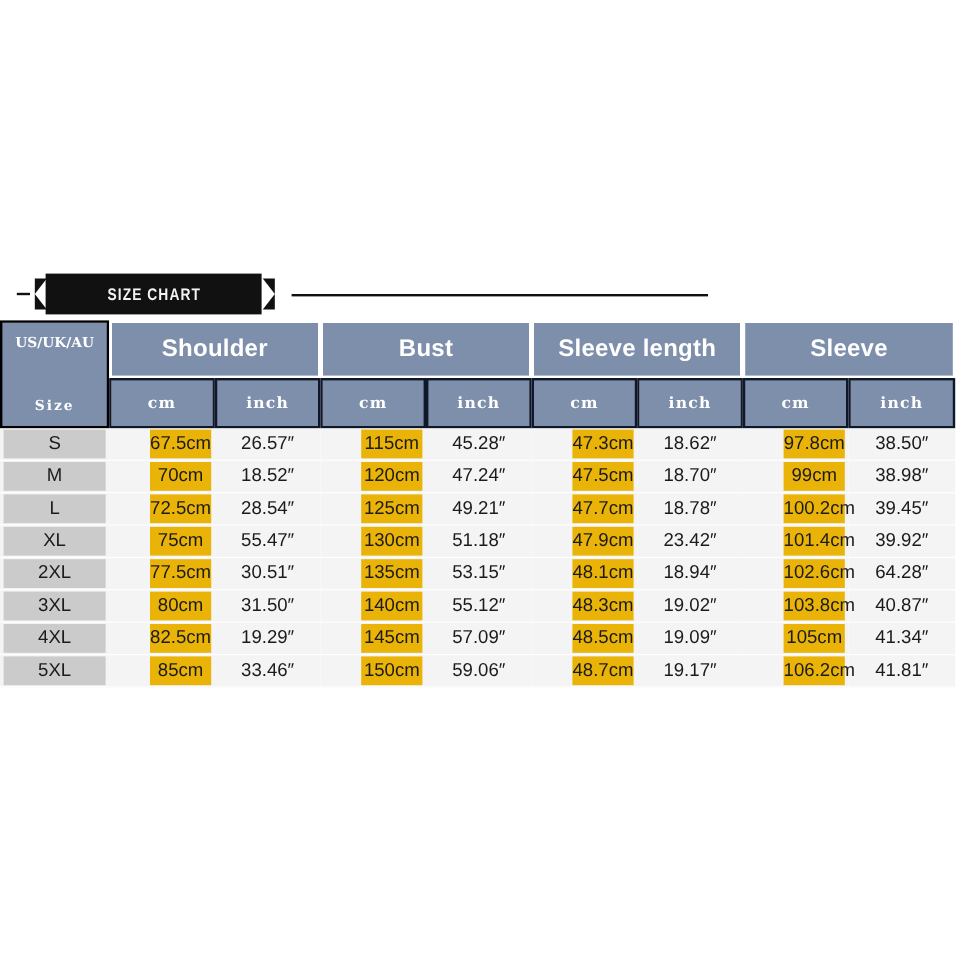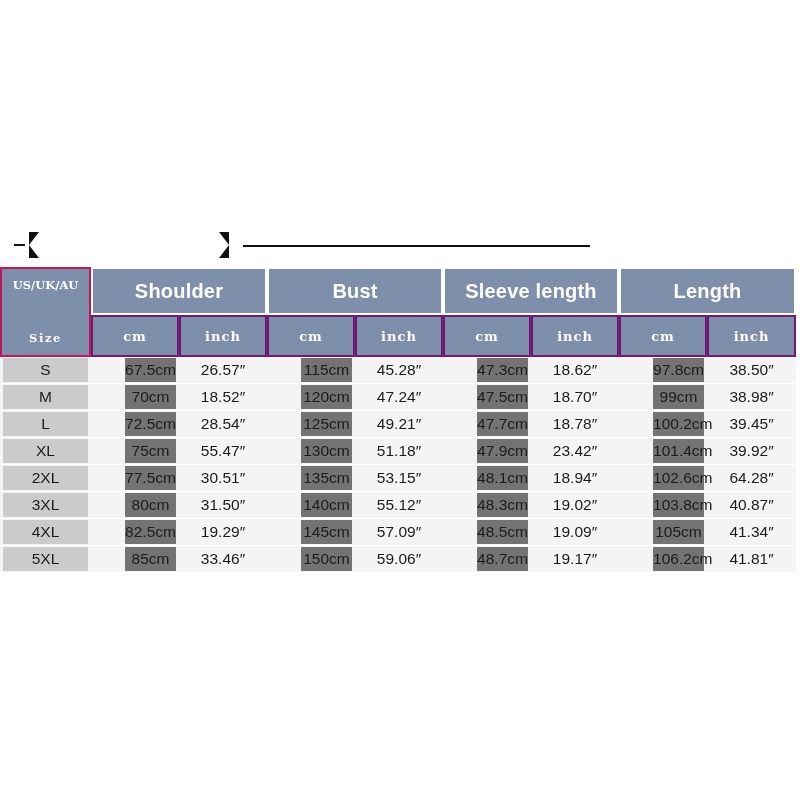--- a/index.html
+++ b/index.html
@@ -106,63 +106,66 @@
     color: #ffffff;
     height: 44px;
     font-size: 20px;
     font-weight: 700;
     border: 2px solid #ffffff;
     letter-spacing: 0.2px;
   }
   .hsize {
     background: #7e8fab;
     color: #ffffff;
-    border: 2px solid #be185d;
+    border: 2px solid #000000;
     font-family: "DejaVu Serif", "Liberation Serif", serif;
     font-size: 11.5px;
     font-weight: 700;
     line-height: 1.45;
   }
   .hsize .l2 { letter-spacing: 1.6px; margin-top: 36px; }
   .hunit {
     background: #7e8fab;
     color: #ffffff;
     height: 38px;
-    border: 2px solid #701a75;
+    border: 2px solid #0f172a;
     font-family: "DejaVu Serif", "Liberation Serif", serif;
     font-size: 13px;
     font-weight: 700;
     letter-spacing: 1px;
   }
 
   
   .chart tbody td {
     height: 26px;
     font-size: 15.5px;
     color: #1b1b1b;
     background: #f4f4f4;
   }
   .cell-inner {
     display: block;
     margin: 1px 3px;
     height: 24px;
     line-height: 24px;
   }
   td.c-size .cell-inner { background: #cbcbcb; }
-  td.c-cm   .cell-inner { background: #737373; margin-left: 34px; }
+  td.c-cm   .cell-inner { background: #eab308; margin-left: 34px; }
   td.c-inch .cell-inner { background: transparent; }
 
   .chart tbody tr td { border-bottom: 1px solid #ffffff; }
 </style>
 </head>
 <body>
 
 <div class="banner-wrap">
   <div class="banner-dash"></div>
   <div class="banner-notch-left"></div>
+  <div class="banner-box">
+    <span class="banner-title">SIZE CHART</span>
+  </div>
   <div class="banner-notch-right"></div>
   <div class="banner-rule"></div>
 </div>
 
 <table class="chart">
   <colgroup>
     <col style="width:91px">
     <col style="width:88px">
       <col style="width:88px">
     <col style="width:88px">
@@ -174,21 +177,21 @@
   </colgroup>
   <thead>
     <tr>
       <th class="hsize" rowspan="2">
         <div class="l1">US/UK/AU</div>
         <div class="l2">Size</div>
       </th>
       <th class="hgroup" colspan="2">Shoulder</th>
       <th class="hgroup" colspan="2">Bust</th>
       <th class="hgroup" colspan="2">Sleeve length</th>
-      <th class="hgroup" colspan="2">Length</th>
+      <th class="hgroup" colspan="2">Sleeve</th>
     </tr>
     <tr>
       <th class="hunit">cm</th>
       <th class="hunit">inch</th>
       <th class="hunit">cm</th>
       <th class="hunit">inch</th>
       <th class="hunit">cm</th>
       <th class="hunit">inch</th>
       <th class="hunit">cm</th>
       <th class="hunit">inch</th>

